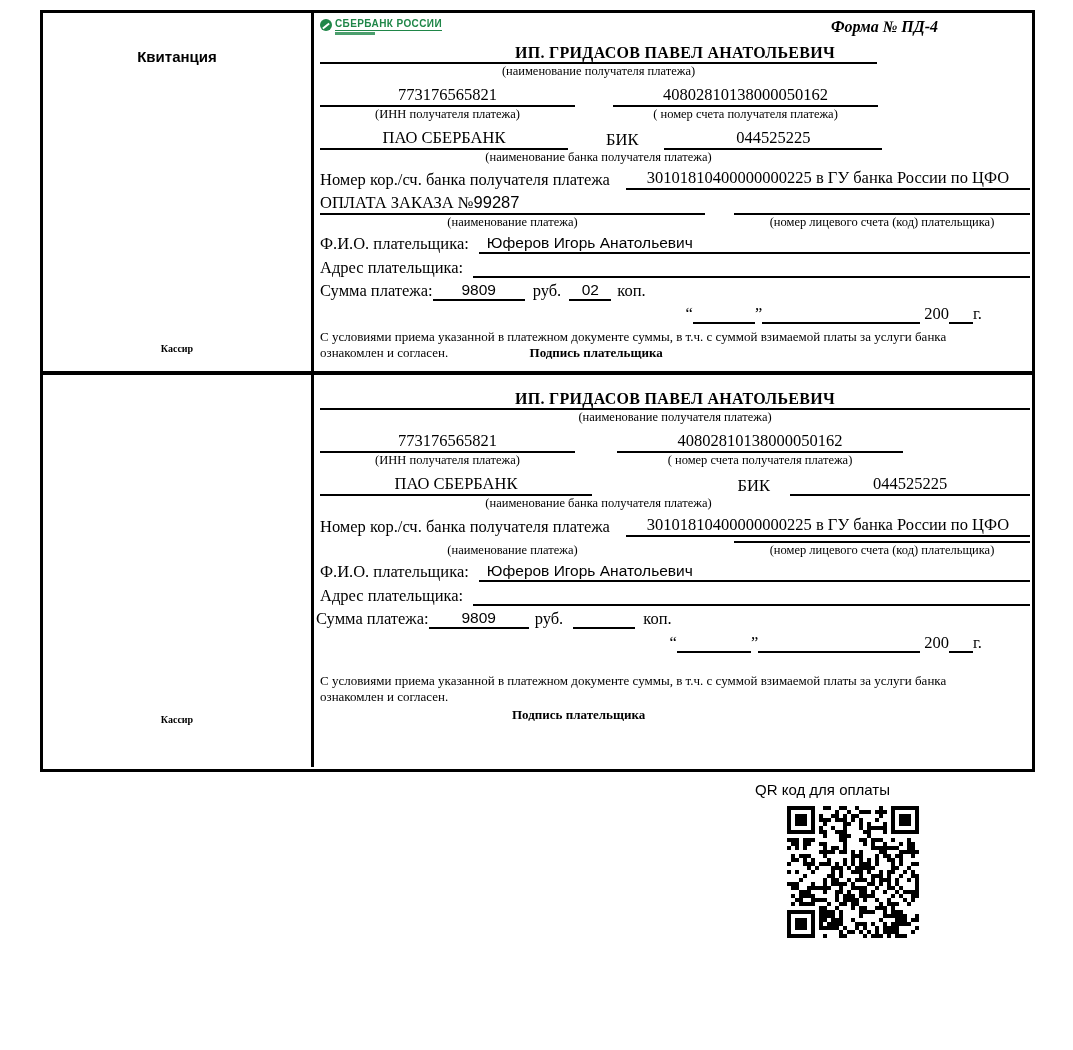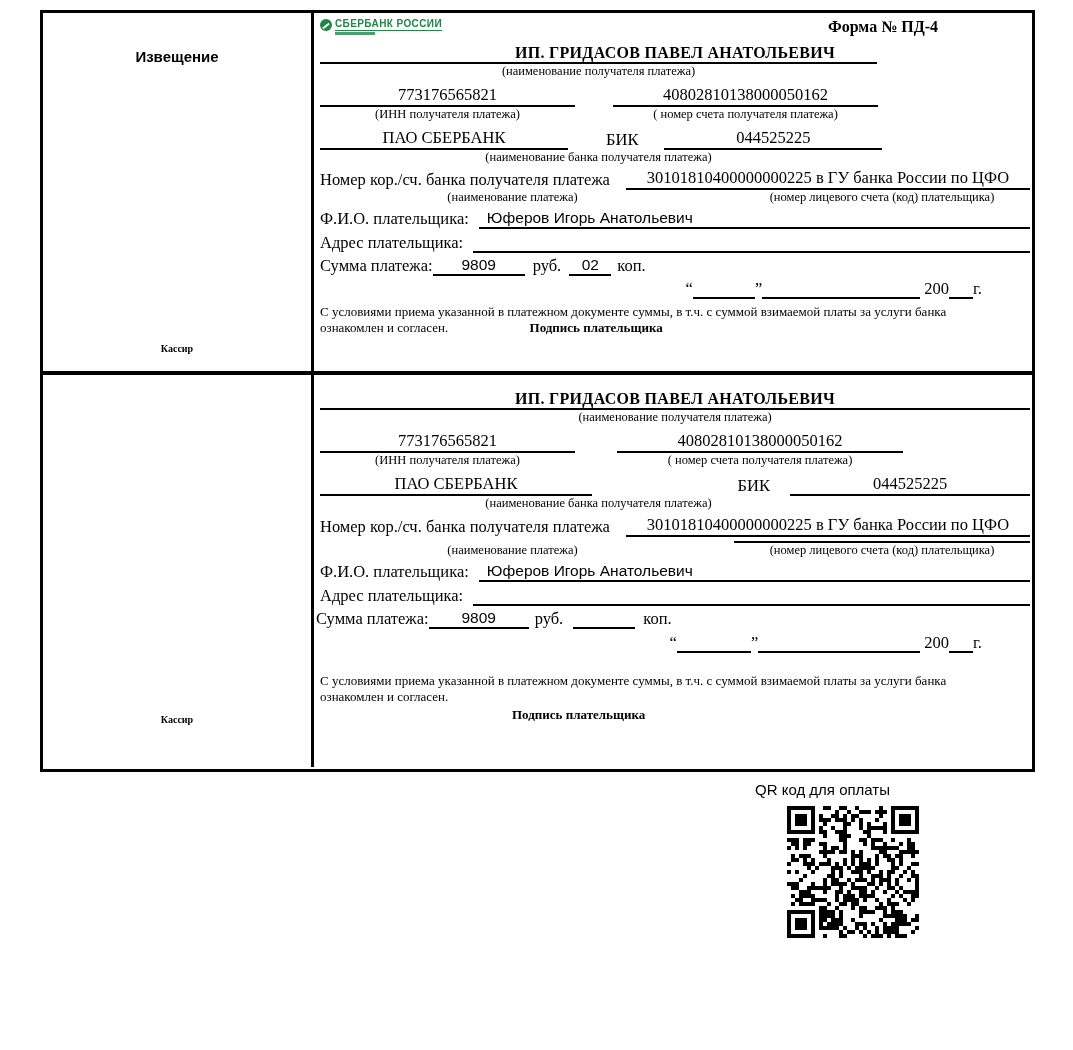--- a/index.html
+++ b/index.html
@@ -22,36 +22,36 @@
   .sans{font-family:"Liberation Sans",sans-serif;font-size:15.5px;}
   .doc-title{font-weight:bold;text-align:center;font-size:16px;letter-spacing:.3px;}
   .hdr-row{display:flex;justify-content:space-between;align-items:flex-start;height:26px;}
   .logo{display:flex;align-items:flex-start;gap:3px;}
   .logo-mark{width:12px;height:12px;border-radius:50%;background:#1f8648;position:relative;margin-top:1px;flex-shrink:0;}
   .logo-mark::after{content:"";position:absolute;left:2px;top:6px;width:8px;height:2px;background:#fff;transform:rotate(-38deg);}
   .logo-body{display:flex;flex-direction:column;}
   .logo-text{color:#1f8648;font-family:Liberation Sans, sans-serif;font-weight:bold;font-size:10px;
              letter-spacing:.4px;border-bottom:1.5px solid #1f8648;padding-bottom:1px;white-space:nowrap;}
   .logo-bar{width:40px;height:3px;background:#1f8648;margin-top:1px;opacity:.8;}
-  .form-no{font-weight:bold;font-size:16px;margin-right:92px;white-space:nowrap;}
+  .form-no{font-weight:bold;font-style:italic;font-size:16px;margin-right:92px;white-space:nowrap;}
   .agree{font-size:13px;line-height:1.25;width:662px;}
   .sign{font-weight:bold;font-size:13px;white-space:nowrap;}
   .daterow{display:flex;align-items:flex-end;justify-content:flex-end;margin-right:48px;}
   .qr-caption{position:absolute;left:755px;top:781px;font-family:"Liberation Sans",sans-serif;font-size:15px;}
   .qr-box{position:absolute;left:787px;top:806px;width:132px;height:132px;}
 </style>
 </head>
 <body>
 
 <div class="page">
   <div class="doc-table">
 
     <div class="section sec-top">
       <div class="left-col">
-        <div class="sec-label sans" style="top:35px">Извещение</div>
+        <div class="sec-label sans" style="top:35px">Квитанция</div>
         <div class="sec-label" style="top:330px">Кассир</div>
       </div>
       <div class="right-col">
         <div class="hdr-row">
           <div class="logo">
             <span class="logo-mark"></span>
             <span class="logo-body">
               <span class="logo-text">СБЕРБАНК РОССИИ</span>
               <span class="logo-bar"></span>
             </span>
@@ -77,20 +77,26 @@
           <div class="u c" style="width:248px">ПАО СБЕРБАНК</div>
           <div style="width:38px"></div>
           <div>БИК</div>
           <div style="width:26px"></div>
           <div class="u c" style="width:218px">044525225</div>
         </div>
         <div class="cap" style="width:557px">(наименование банка получателя платежа)</div>
         <div class="row" style="margin-top:4px">
           <div>Номер кор./сч. банка получателя платежа</div>
           <div class="u c" style="flex:1;margin-left:16px">30101810400000000225 в ГУ банка России по ЦФО</div>
+        </div>
+        <div class="row" style="margin-top:3px">
+          <div class="u" style="width:385px">
+            <span>ОПЛАТА ЗАКАЗА №</span><span class="sans" style="font-size:16.5px">99287</span>
+          </div>
+          <div class="u" style="width:296px;margin-left:auto"></div>
         </div>
         <div class="row">
           <div class="cap" style="width:385px">(наименование платежа)</div>
           <div class="cap" style="width:296px;margin-left:auto">(номер лицевого счета (код) плательщика)</div>
         </div>
         <div class="row" style="margin-top:4px">
           <div>Ф.И.О. плательщика:</div>
           <div class="u sans" style="flex:1;margin-left:10px;padding-left:8px">Юферов Игорь Анатольевич</div>
         </div>
         <div class="row" style="margin-top:4px">

